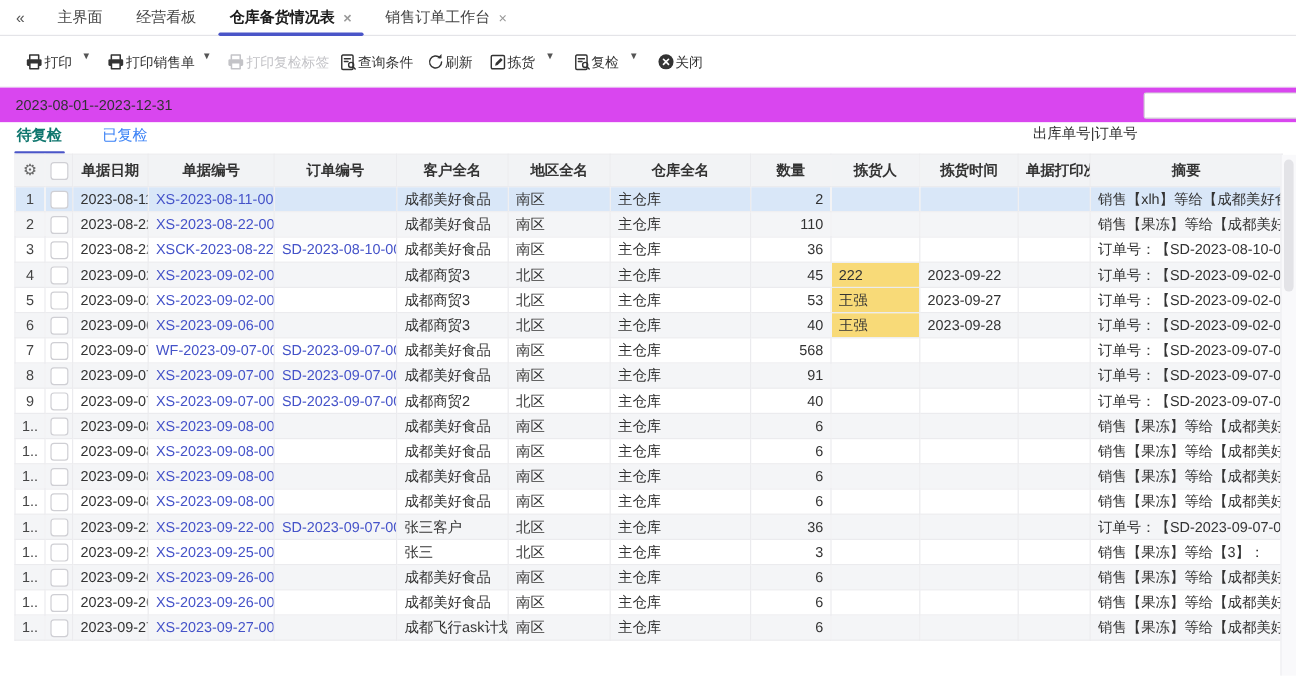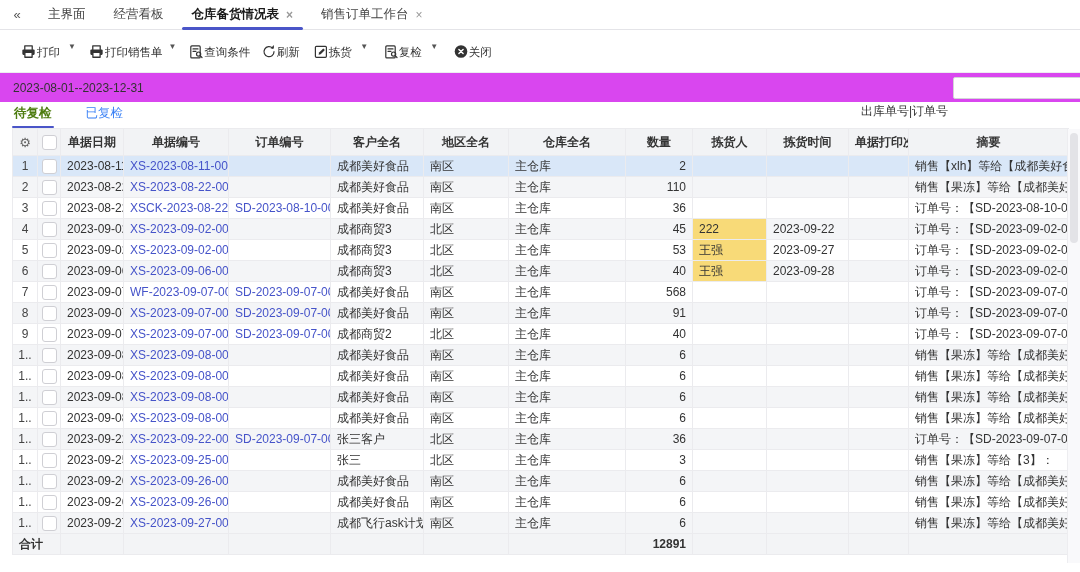--- a/index.html
+++ b/index.html
@@ -29,21 +29,21 @@
   .tbtn.disabled svg .fl{fill:#c3c3c7;}
   
   .filter-row{height:29px;display:flex;align-items:center;justify-content:space-between;padding-left:13px;background:#d946ef;}
   .daterange{color:#333;font-size:12px;cursor:pointer;}
   .search{display:flex;align-items:center;gap:5px;overflow:hidden;width:235px;justify-content:flex-end;}
   .search label{color:#333;white-space:nowrap;margin-top:48px;}
   .search input{width:125px;height:20px;border:1px solid #d4d4d8;border-radius:2px;outline:none;padding:0 4px;font-size:12px;margin-right:-8px;}
   
   .view-tabs{height:27px;display:flex;align-items:center;padding-left:14px;gap:34px;background:#fff;}
   .vtab{font-size:12.5px;color:#3b82f6;position:relative;cursor:pointer;padding-bottom:4px;}
-  .vtab.active{color:#4d7c0f;font-weight:bold;}
+  .vtab.active{color:#0f766e;font-weight:bold;}
   .vtab.active::after{content:"";position:absolute;left:-2px;right:-2px;bottom:-2px;height:2.5px;background:#4a55c8;border-radius:2px;}
   
   .gridwrap{position:absolute;left:12px;top:128px;width:1056px;}
   table{border-collapse:collapse;table-layout:fixed;width:1056px;}
   th,td{border:1px solid #ebebee;padding:0 6px;overflow:hidden;white-space:nowrap;text-overflow:clip;font-weight:normal;}
   thead th{height:26px;background:#f2f3f5;font-weight:bold;color:#333;text-align:center;font-size:12px;}
   tbody td{height:20px;font-size:12px;color:#333;background:#fff;}
   tr.stripe td{background:#f4f5f7;}
   tr.selected td{background:#d9e7f8;}
   td.rn{text-align:center;color:#444;padding:0 2px;}
@@ -99,20 +99,30 @@
       <div class="ic">
         <svg width="17" height="17" viewBox="0 0 16 16">
           <path class="st" d="M4.5 6V2.6h7V6"></path>
           <rect class="fl" x="2.2" y="6" width="11.6" height="5.2" rx="1"></rect>
           <rect x="4.6" y="8.8" width="6.8" height="4.6" fill="#fff" class="st" style="fill:#fff"></rect>
         </svg>
       </div>
       <div class="lbl">打印销售单</div>
     </div>
     <span class="caret">▼</span>
+    <div class="tbtn disabled">
+      <div class="ic">
+        <svg width="17" height="17" viewBox="0 0 16 16">
+          <path class="st" d="M4.5 6V2.6h7V6"></path>
+          <rect class="fl" x="2.2" y="6" width="11.6" height="5.2" rx="1"></rect>
+          <rect x="4.6" y="8.8" width="6.8" height="4.6" fill="#fff" class="st" style="fill:#fff"></rect>
+        </svg>
+      </div>
+      <div class="lbl">打印复检标签</div>
+    </div>
     <div class="tbtn">
       <div class="ic">
         <svg width="16" height="17" viewBox="0 0 16 16">
           <rect class="st" x="2.8" y="2.4" width="9.4" height="12" rx="1"></rect>
           <path class="st" d="M5 5.4h5M5 7.8h3"></path>
           <circle class="st" cx="10.6" cy="10.6" r="2.1"></circle>
           <path class="st" d="M12.2 12.2l1.8 1.8"></path>
         </svg>
       </div>
       <div class="lbl">查询条件</div>
@@ -470,33 +480,19 @@
           <td></td>
           <td>成都飞行ask计划</td>
           <td>南区</td>
           <td>主仓库</td>
           <td class="qty">6</td>
           <td></td>
           <td></td>
           <td></td>
           <td>销售【果冻】等给【成都美好食品】：</td>
         </tr>
-        <tr class="footer">
-          <td colspan="2" class="flabel">合计</td>
-          <td></td>
-          <td></td>
-          <td></td>
-          <td></td>
-          <td></td>
-          <td></td>
-          <td class="qty total">12891</td>
-          <td></td>
-          <td></td>
-          <td></td>
-          <td></td>
-        </tr>
       </tbody>
     </table>
 </div>
 
 <div class="vscroll">
   <div class="thumb"></div>
 </div>
 
 </body></html>

